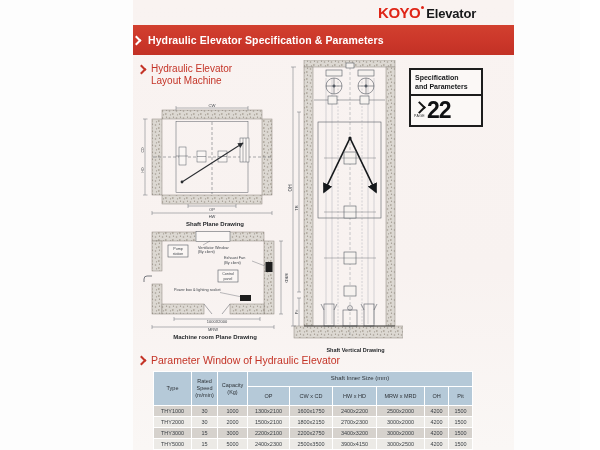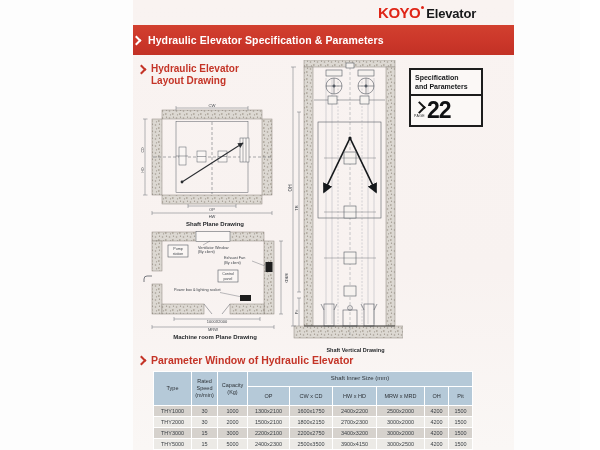--- a/index.html
+++ b/index.html
@@ -21,21 +21,21 @@
     position:absolute; top:25px; left:0; width:100%; height:30px;
     background:linear-gradient(180deg,#d2402f 0%, #cb372a 55%, #c23125 100%);
     display:flex; align-items:center; 
   }
   .banner .txt { color:#ffffff; font-weight:bold; font-size:10.5px; letter-spacing:0.1px; }
   .chev { display:inline-block; width:5px; height:5px; border-top:2.6px solid #fff; border-right:2.6px solid #fff; transform:rotate(45deg); }
   .chev.red { border-color:#c43427; }
   .chev.dark { border-color:#141414; }
   .banner .chev { margin-right:8px; }
   
-  .sec-title { position:absolute; color:#c43427; font-weight:bold; line-height:1.2; }
+  .sec-title { position:absolute; color:#c43427; font-weight:normal; line-height:1.2; }
   .layout-title { left:18px; top:63px; font-size:10px; }
   .layout-title .chev { position:absolute; left:-13px; top:3px; }
   .param-title { left:18px; top:354px; font-size:10.5px; white-space:nowrap; }
   .param-title .chev { position:absolute; left:-13px; top:3px; }
   
   .specbox {
     position:absolute; left:276px; top:68px; width:70px;
     border:2px solid #1c1c1c; background:#fbf8f6;
   }
   .specbox .top { padding:3px 4px 2px 4px; border-bottom:2px solid #1c1c1c; font-size:7px; font-weight:bold; color:#16181a; line-height:1.35; }
@@ -69,21 +69,21 @@
     </div>
 
     <div class="banner">
       <span class="chev"></span>
       <span class="txt">Hydraulic Elevator Specification &amp; Parameters</span>
     </div>
 
     <div class="sec-title layout-title">
       <span class="chev red"></span>
       <div>Hydraulic Elevator</div>
-      <div>Layout Drawing</div>
+      <div>Layout Machine</div>
     </div>
 
     <div class="specbox">
       <div class="top">
         <div>Specification</div>
         <div>and Parameters</div>
       </div>
       <div class="bottom">
         <span class="chevcol">
           <span class="chev dark"></span>

